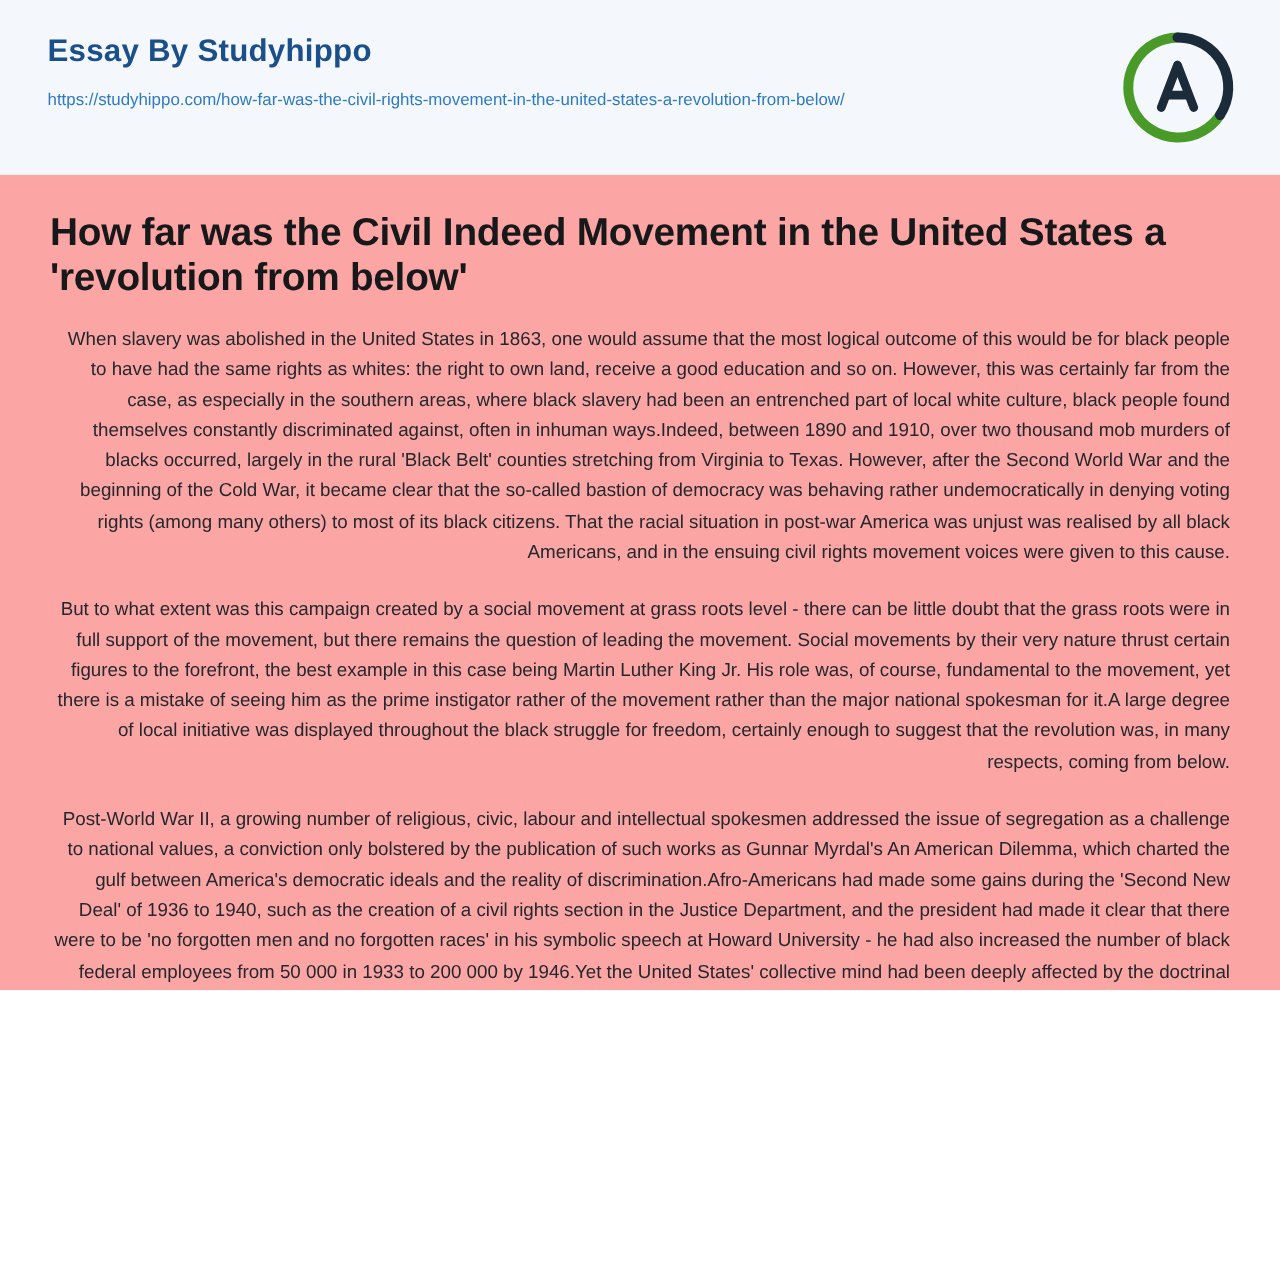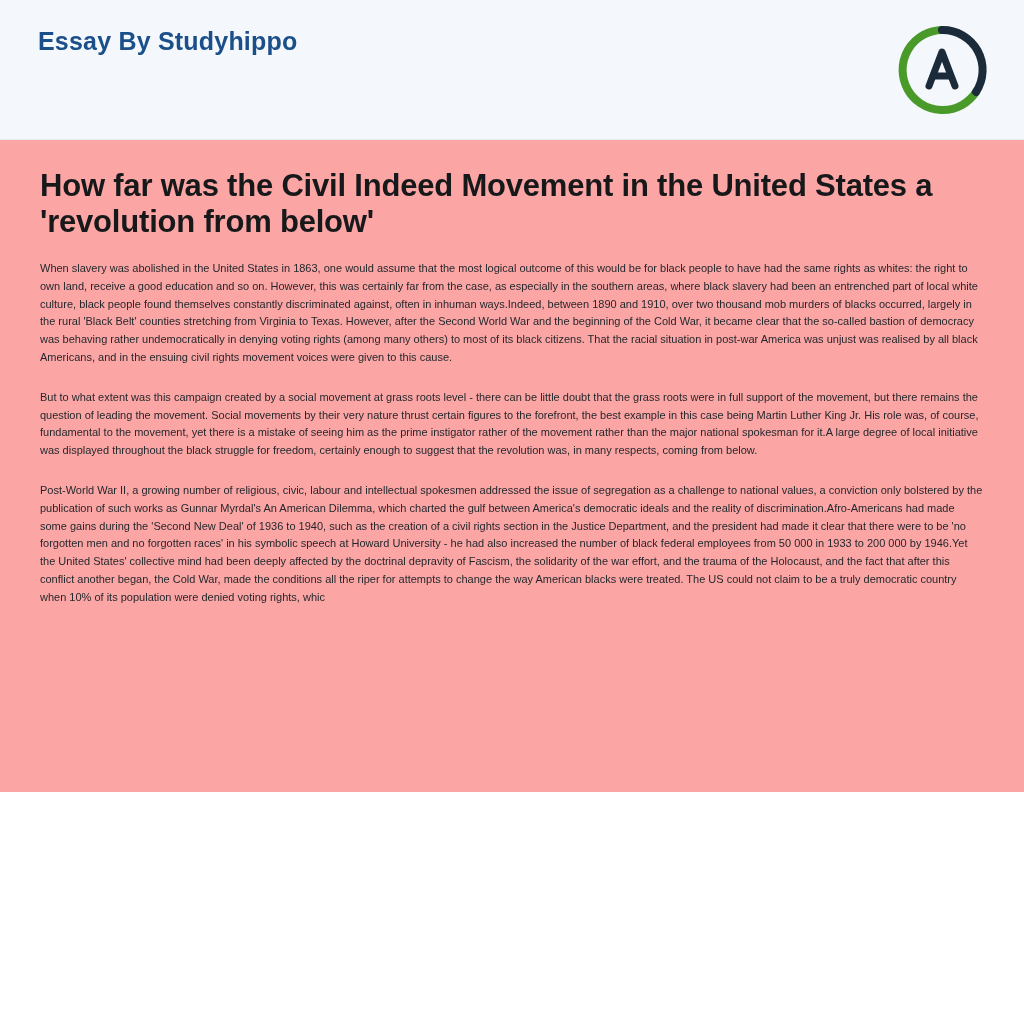--- a/index.html
+++ b/index.html
@@ -59,35 +59,36 @@
   }
   .doc-title {
     font-size: 31px;
     font-weight: bold;
     color: #16181a;
     line-height: 1.16;
     margin: 0 0 20px 0;
     letter-spacing: -0.2px;
   }
   .para {
-    font-size: 11px;
+    font-size: 15px;
     color: #24282c;
     line-height: 1.62;
     margin: 0 0 22px 0;
-    text-align: left;
+    text-align: right;
   }
   .para:last-child { margin-bottom: 0; }
 </style>
 </head>
 <body>
 
 <div class="page">
 
   <div class="header">
     <div class="brand">Essay By Studyhippo</div>
+    <a class="source-url" href="#">https://studyhippo.com/how-far-was-the-civil-rights-movement-in-the-united-states-a-revolution-from-below/</a>
     <div class="logo">
       <svg viewBox="0 0 92 92" width="92" height="92" aria-hidden="true">
         <path d="M46 6 A40 40 0 1 0 80 68" fill="none" stroke="#4a9a2a" stroke-width="8" stroke-linecap="round"></path>
         <path d="M46 6 A40 40 0 0 1 80 68" fill="none" stroke="#1b2b3a" stroke-width="8" stroke-linecap="round"></path>
         <path d="M33 62 L46 28 L59 62" fill="none" stroke="#1b2b3a" stroke-width="7" stroke-linejoin="round" stroke-linecap="round"></path>
         <path d="M39 52 L53 52" fill="none" stroke="#1b2b3a" stroke-width="7" stroke-linecap="round"></path>
       </svg>
     </div>
   </div>
 

